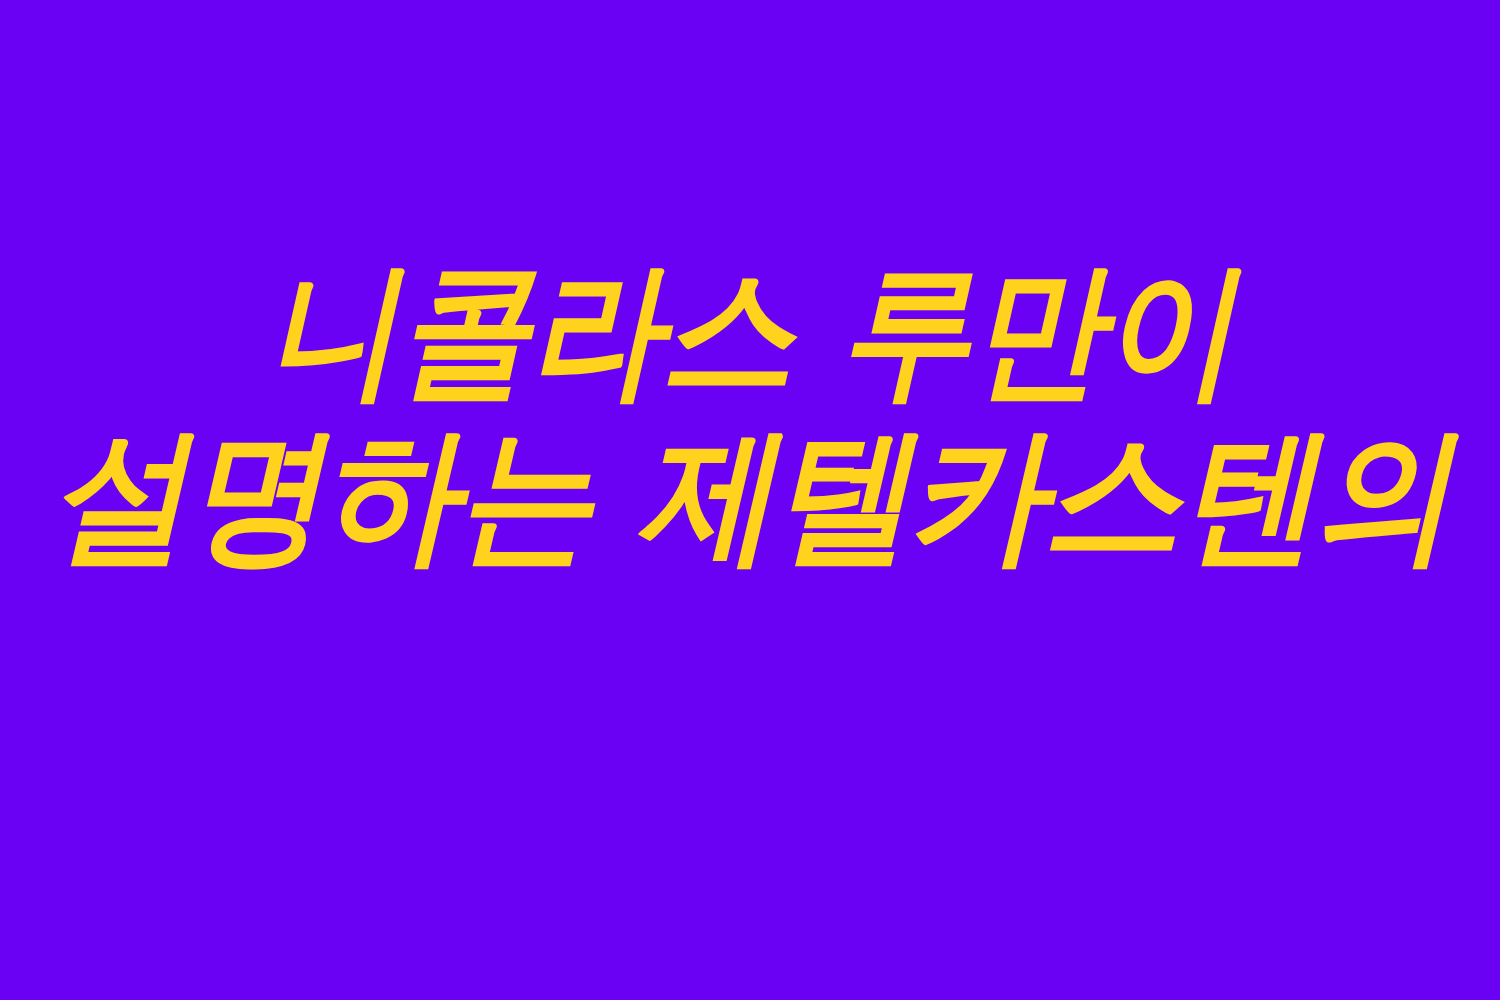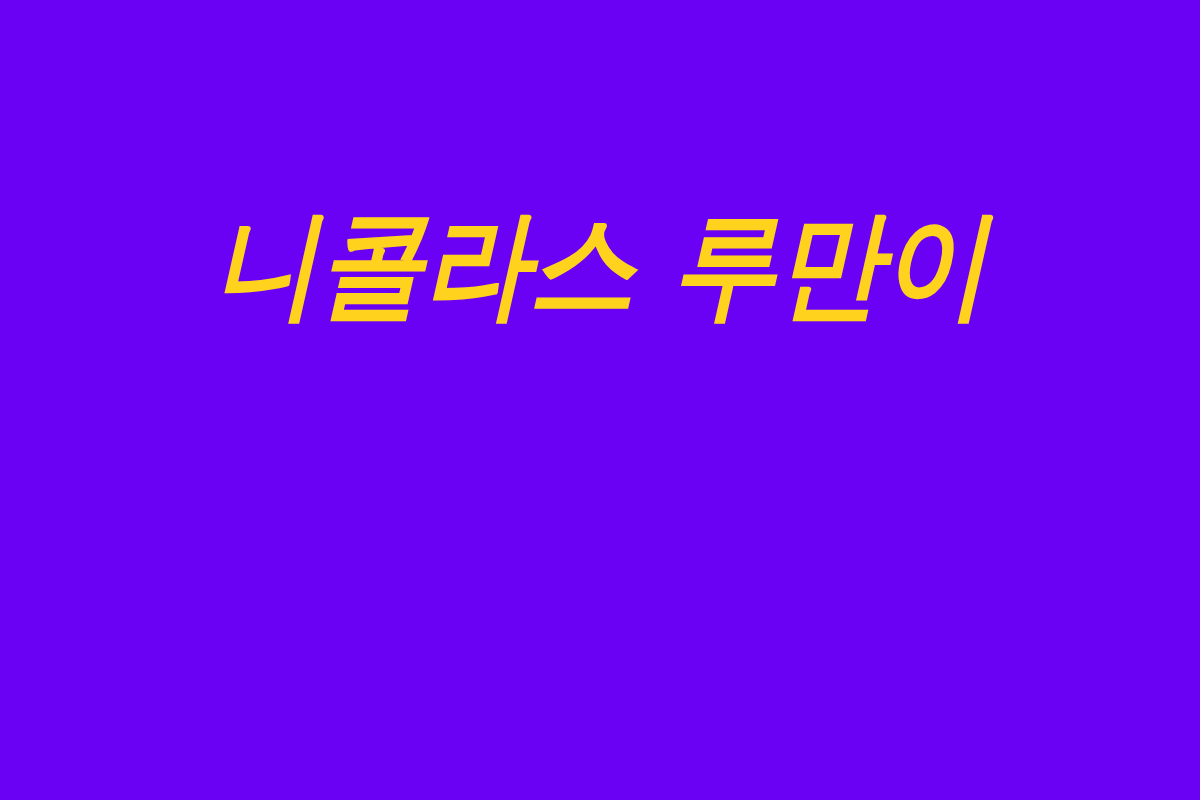--- a/index.html
+++ b/index.html
@@ -65,17 +65,18 @@
 </style>
 </head>
 <body>
 
 <div id="title-card" style="background: rgb(106, 0, 244);">
 
   <div id="headline-block">
 
     <span class="headline-line" style="color: rgb(255, 210, 30);"><span style="display: inline-block; white-space: nowrap; transform-origin: center center; transform: scaleX(0.9021);">니콜라스 루만이</span></span>
 
+    <span class="headline-line line-wide" style="color: rgb(255, 210, 30);"><span style="display: inline-block; white-space: nowrap; transform-origin: center center; transform: scaleX(0.934);">설명하는 제텔카스텐의</span></span>
 
 
   </div>
 
 </div>
 
 </body></html>

